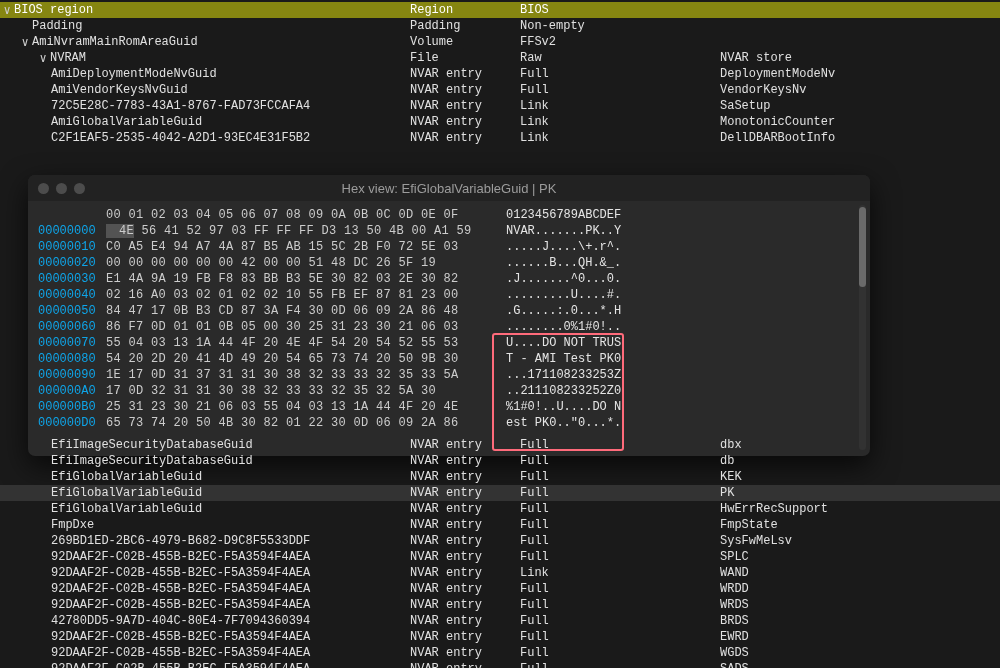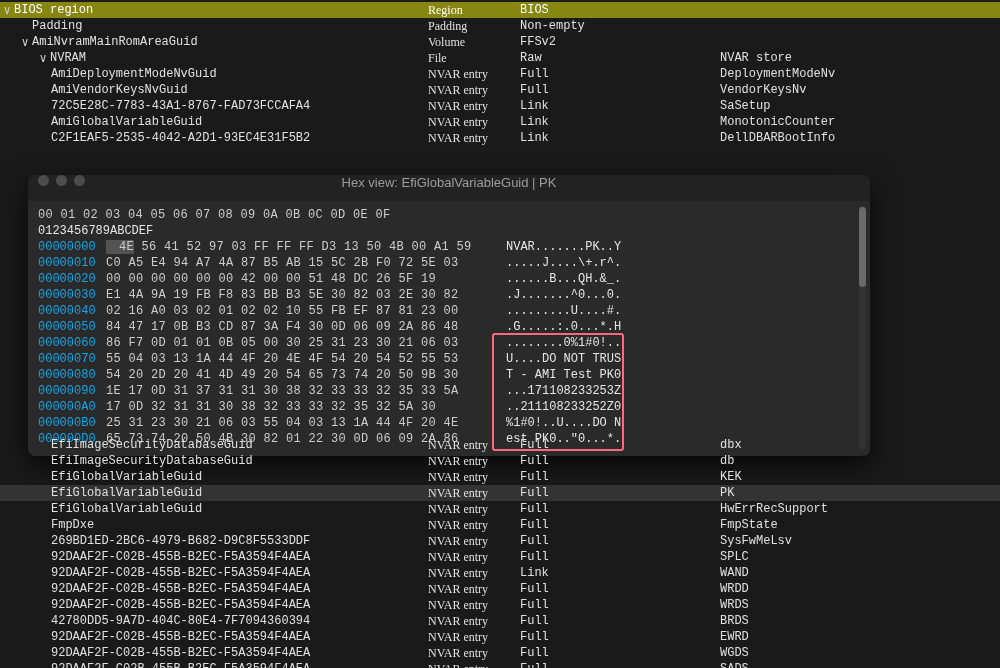--- a/index.html
+++ b/index.html
@@ -33,61 +33,61 @@
     width: 14px;
     display: inline-block;
     text-align: center;
     color: #ccc;
   }
   .indent-0 { padding-left: 0px; }
   .indent-1 { padding-left: 18px; }
   .indent-2 { padding-left: 36px; }
   .indent-3 { padding-left: 37px; }
   .name   { display: inline-block; }
-  .col-a  { position: absolute; left: 428px; font-family: Liberation Serif, serif; }
+  .col-a  { position: absolute; left: 410px; }
   .col-b  { position: absolute; left: 520px; }
   .col-c  { position: absolute; left: 720px; }
   .row { position: relative; }
 
   
   .hex-window {
     position: absolute;
     top: 175px;
     left: 28px;
     width: 842px;
     height: 281px;
     background: #2a2a2a;
     border-radius: 7px;
     box-shadow: 0 10px 28px rgba(0,0,0,0.7);
     overflow: hidden;
   }
   .hex-title {
     height: 26px;
     display: flex;
+    align-items: center;
     background: #222;
     position: relative;
   }
   .tl { display:flex; gap:7px; position:absolute; left:10px; }
   .tl .dot {
     width: 11px; height: 11px; border-radius: 50%;
     background: #4c4c4c;
   }
   .hex-title .title {
     flex:1; text-align:center; color:#9c9c9c; font-size:13px;
     font-family: -apple-system, sans-serif;
   }
   .hex-body {
     padding: 6px 10px;
     position: relative;
     font-size: 12px;
     line-height: 16px;
   }
   .hex-header {
     color: #5f7fbf;
-    flex-direction: column;
   }
   .hex-row {
     display: flex;
     position: relative;
   }
   .offset { color:#0ea5e9; width:68px; }
   .bytes  { color:#cccccc; width:400px; letter-spacing: 0.3px;}
   .ascii  { color:#e5e5e5; white-space: pre; }
   .scrollbar {
     position:absolute; right:4px; top:30px; bottom:6px; width:7px;

